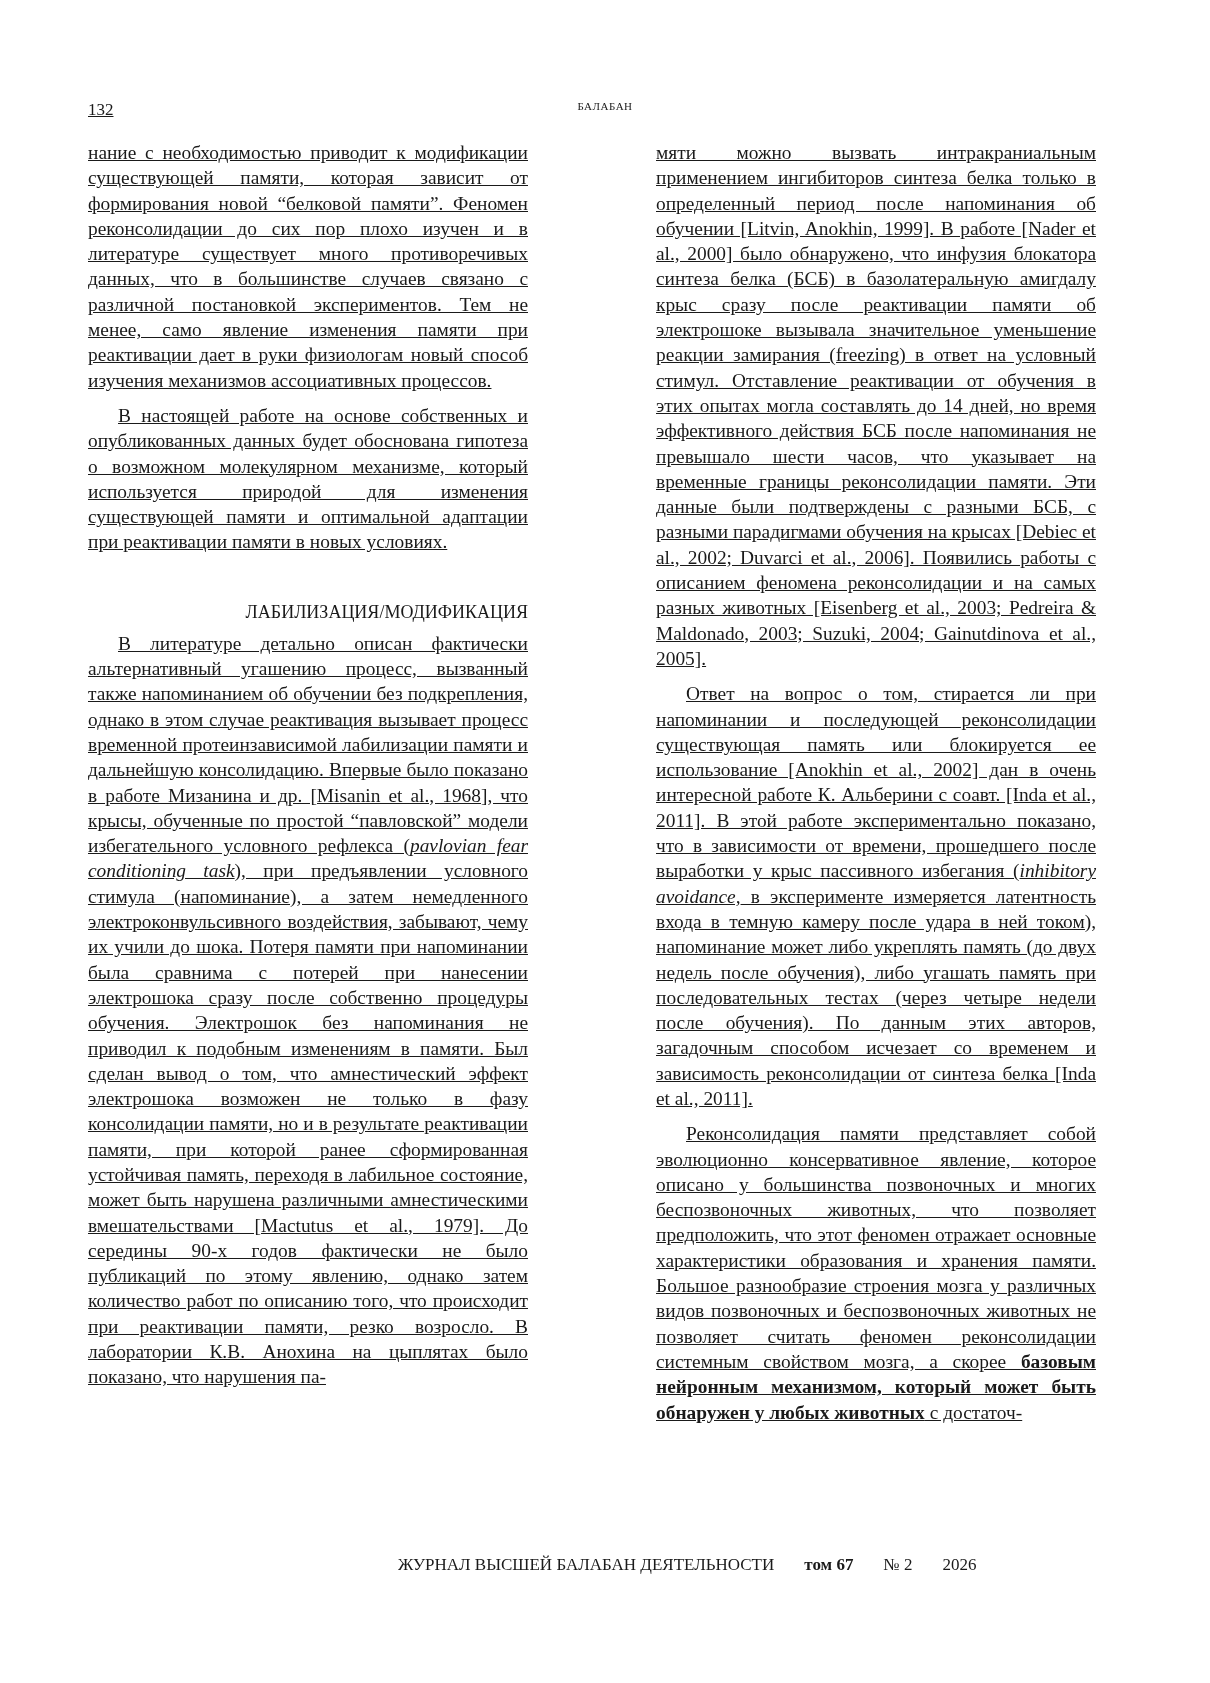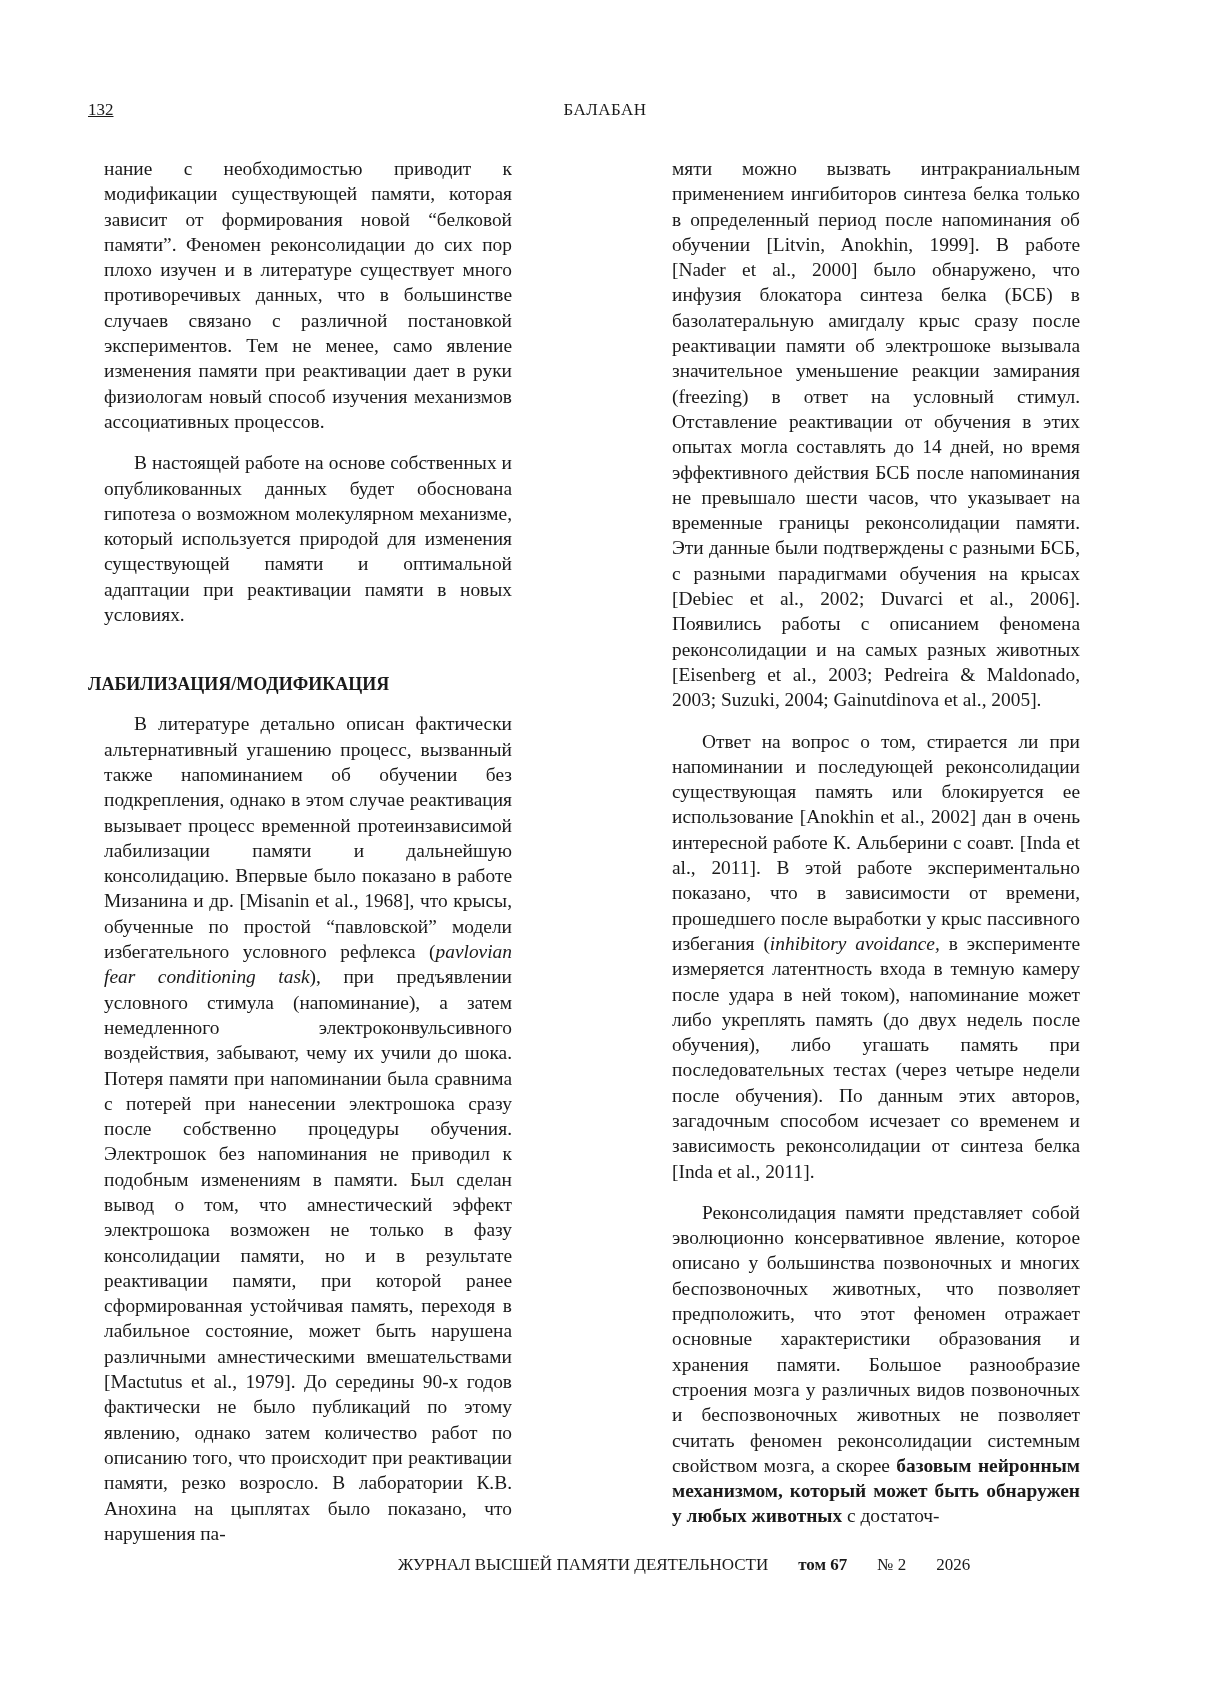--- a/index.html
+++ b/index.html
@@ -1,26 +1,26 @@
 <!DOCTYPE html>
 <html><head>
 <meta charset="utf-8">
 <style>
   html, body { margin: 0; padding: 0; background: #ffffff; }
   body { width: 1210px; height: 1683px; position: relative; overflow: hidden;
          font-family: "Liberation Serif", "DejaVu Serif", serif; color: #1a1a1a; }
   .page-number { position: absolute; left: 88px; top: 100px; font-size: 17px; text-decoration: underline; }
-  .running-head { position: absolute; left: 0; width: 1210px; top: 100px; text-align: center; font-size: 17px; letter-spacing: 0.5px; }
+  .running-head { position: absolute; left: 0; width: 1210px; top: 100px; text-align: center; font-size: 11px; letter-spacing: 0.5px; }
   .col { position: absolute; top: 140px; width: 440px; font-size: 19.4px; line-height: 25.3px; text-align: justify; hyphens: manual; }
   .col-left { left: 88px; }
   .col-right { left: 656px; }
-  .col p { margin: 16px; text-indent: 0; }
+  .col p { margin: 0; text-indent: 0; text-decoration: underline; }
   .col p.indent { text-indent: 30px; }
   .col p.gap { margin-top: 10px; }
-  .section-heading { text-align: left; font-weight: bold; font-size: 18px; line-height: 22px; margin: 46px 0 8px 0; }
+  .section-heading { text-align: right; font-weight: normal; font-size: 18px; line-height: 22px; margin: 46px 0 8px 0; }
   .footer { position: absolute; top: 1555px; left: 398px; font-size: 17px; display: flex; gap: 0; white-space: nowrap; }
   .footer .journal { margin-right: 30px; }
   .footer .vol { margin-right: 30px; font-weight: bold; }
   .footer .issue { margin-right: 30px; }
   i { font-style: italic; }
   b { font-weight: bold; }
 </style>
 </head>
 <body>
 
@@ -36,17 +36,17 @@
   <p class="indent"><span>В литературе детально описан фактически альтернативный угашению процесс, вызванный также напоминанием об обучении без подкрепления, однако в этом случае реактивация вызывает процесс временной протеинзависимой лабилизации памяти и дальнейшую консолидацию. Впервые было показано в работе Мизанина и др. [Misanin et al., 1968], что крысы, обученные по простой “павловской” модели избегательного условного рефлекса (</span><i>pavlovian fear conditioning task</i><span>), при предъявлении условного стимула (напоминание), а затем немедленного электроконвульсивного воздействия, забывают, чему их учили до шока. Потеря памяти при напоминании была сравнима с потерей при нанесении электрошока сразу после собственно процедуры обучения. Электрошок без напоминания не приводил к подобным изменениям в памяти. Был сделан вывод о том, что амнестический эффект электрошока возможен не только в фазу консолидации памяти, но и в результате реактивации памяти, при которой ранее сформированная устойчивая память, переходя в лабильное состояние, может быть нарушена различными амнестическими вмешательствами [Mactutus et al., 1979]. До середины 90-х годов фактически не было публикаций по этому явлению, однако затем количество работ по описанию того, что происходит при реактивации памяти, резко возросло. В лаборатории К.В. Анохина на цыплятах было показано, что нарушения па-</span></p>
 </div>
 
 <div class="col col-right">
   <p>мяти можно вызвать интракраниальным применением ингибиторов синтеза белка только в определенный период после напоминания об обучении [Litvin, Anokhin, 1999]. В работе [Nader et al., 2000] было обнаружено, что инфузия блокатора синтеза белка (БСБ) в базолатеральную амигдалу крыс сразу после реактивации памяти об электрошоке вызывала значительное уменьшение реакции замирания (freezing) в ответ на условный стимул. Отставление реактивации от обучения в этих опытах могла составлять до 14 дней, но время эффективного действия БСБ после напоминания не превышало шести часов, что указывает на временные границы реконсолидации памяти. Эти данные были подтверждены с разными БСБ, с разными парадигмами обучения на крысах [Debiec et al., 2002; Duvarci et al., 2006]. Появились работы с описанием феномена реконсолидации и на самых разных животных [Eisenberg et al., 2003; Pedreira &amp; Maldonado, 2003; Suzuki, 2004; Gainutdinova et al., 2005].</p>
   <p class="indent gap"><span>Ответ на вопрос о том, стирается ли при напоминании и последующей реконсолидации существующая память или блокируется ее использование [Anokhin et al., 2002] дан в очень интересной работе К. Альберини с соавт. [Inda et al., 2011]. В этой работе экспериментально показано, что в зависимости от времени, прошедшего после выработки у крыс пассивного избегания (</span><i>inhibitory avoidance,</i><span> в эксперименте измеряется латентность входа в темную камеру после удара в ней током), напоминание может либо укреплять память (до двух недель после обучения), либо угашать память при последовательных тестах (через четыре недели после обучения). По данным этих авторов, загадочным способом исчезает со временем и зависимость реконсолидации от синтеза белка [Inda et al., 2011].</span></p>
   <p class="indent gap"><span>Реконсолидация памяти представляет собой эволюционно консервативное явление, которое описано у большинства позвоночных и многих беспозвоночных животных, что позволяет предположить, что этот феномен отражает основные характеристики образования и хранения памяти. Большое разнообразие строения мозга у различных видов позвоночных и беспозвоночных животных не позволяет считать феномен реконсолидации системным свойством мозга, а скорее </span><b>базовым нейронным механизмом, который может быть обнаружен у любых животных</b><span> с достаточ-</span></p>
 </div>
 
 <div class="footer">
-  <span class="journal">ЖУРНАЛ ВЫСШЕЙ ПАМЯТИ ДЕЯТЕЛЬНОСТИ</span>
+  <span class="journal">ЖУРНАЛ ВЫСШЕЙ БАЛАБАН ДЕЯТЕЛЬНОСТИ</span>
   <span class="vol">том 67</span>
   <span class="issue">№ 2</span>
   <span class="year">2026</span>
 </div>
 
 </body></html>

